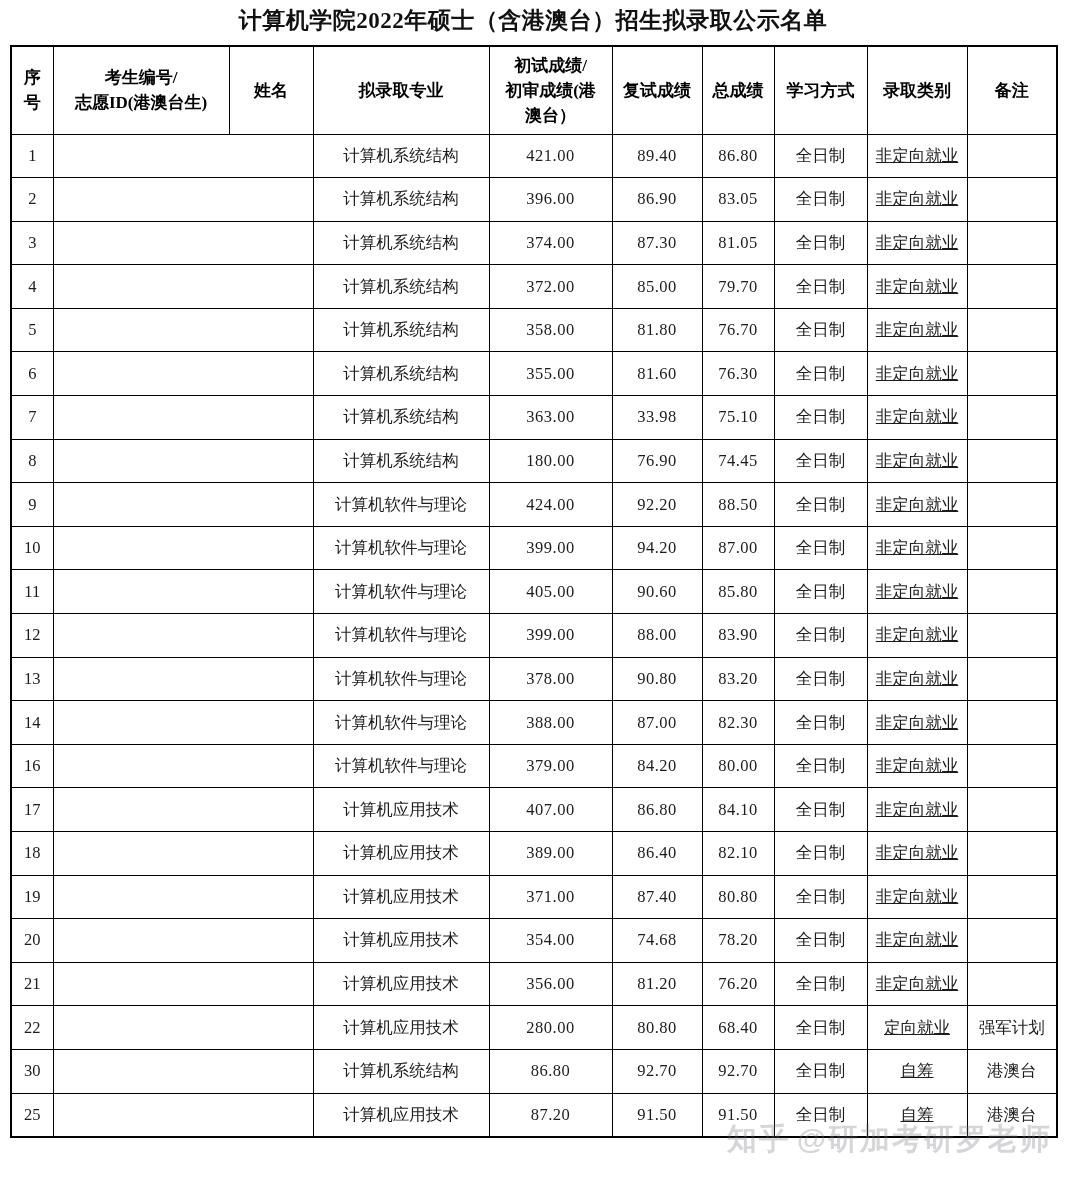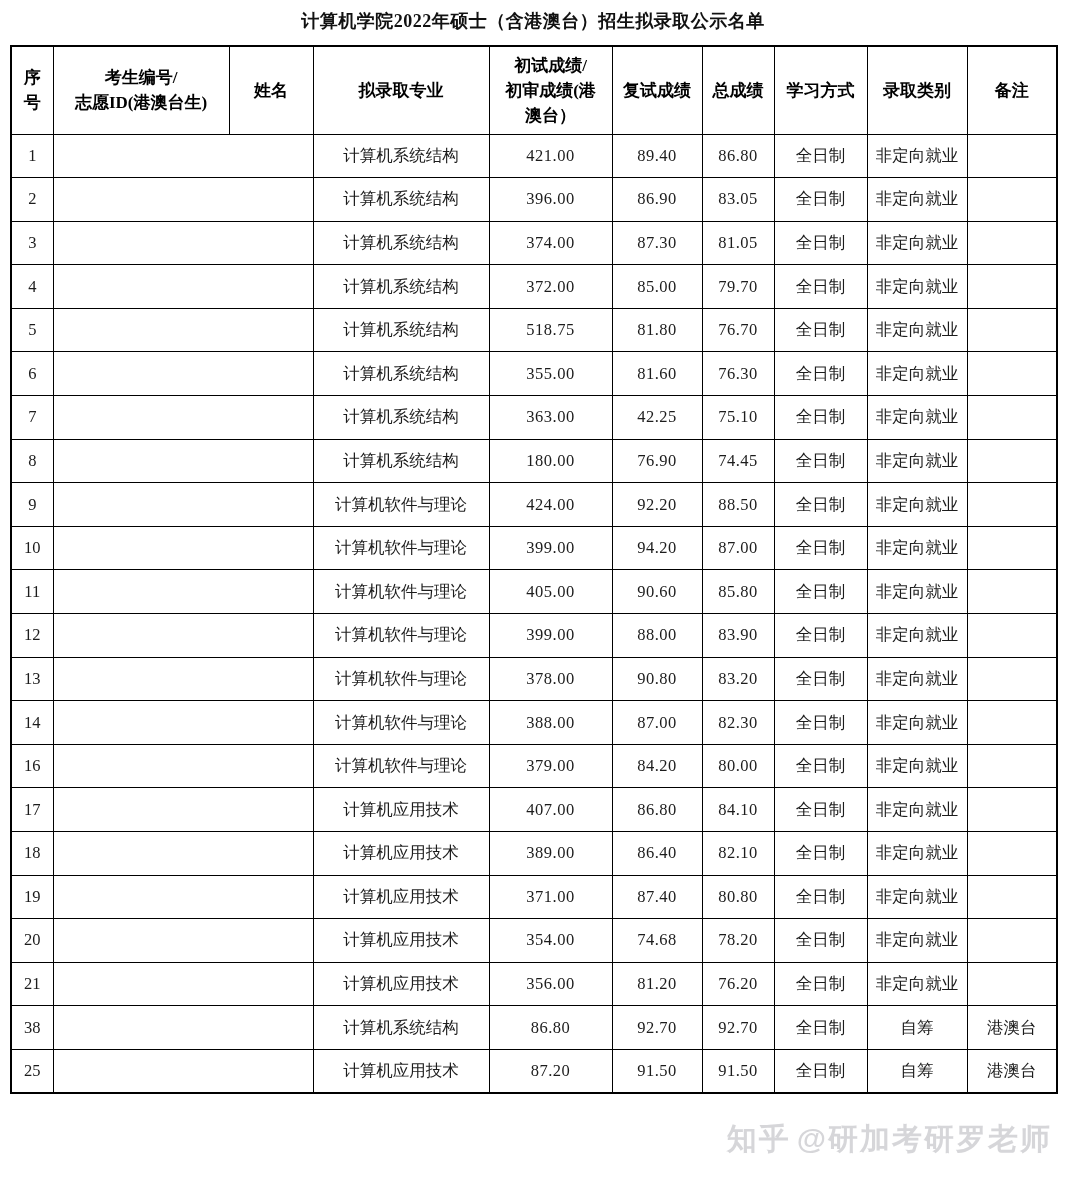--- a/index.html
+++ b/index.html
@@ -22,21 +22,21 @@
     position: relative;
     width: 1066px;
     height: 1184px;
     overflow: hidden;
   }
 
   
   .doc-title {
     width: 1066px;
     text-align: center;
-    font-size: 18px;
+    font-size: 23px;
     font-weight: bold;
     letter-spacing: 0.5px;
     line-height: 38px;
     height: 40px;
     padding-top: 2px;
     font-family: "Liberation Serif", "DejaVu Serif", serif;
     color: #111;
     white-space: nowrap;
   }
 
@@ -85,21 +85,21 @@
     line-height: 20px;
     color: #1c1c1c;
   }
 
   td.c-idx   { font-size: 16px; color: #3a3a3a; }
   td.c-id    { }
   td.c-name  { }
   td.c-major { font-size: 17px; }
   td.c-score { font-size: 17.5px; letter-spacing: 0.5px; }
   td.c-mode  { font-size: 17px; margin-top: 42px; }
-  td.c-cat   { font-size: 17px; }
+  td.c-cat   { font-size: 17px; text-decoration: underline; }
   td.c-note  { font-size: 17px; }
 
   
   tbody td.c-id   { border-right-color: transparent; }
   tbody td.c-name { border-left-color: transparent; }
 
   
   .watermark {
     position: absolute;
     right: 14px;
@@ -221,21 +221,21 @@
             <td class="c-score">79.70</td>
             <td class="c-mode">全日制</td>
             <td class="c-cat">非定向就业</td>
             <td class="c-note"></td>
           </tr>
           <tr>
             <td class="c-idx">5</td>
             <td class="c-id"></td>
             <td class="c-name"></td>
             <td class="c-major">计算机系统结构</td>
-            <td class="c-score">518.75</td>
+            <td class="c-score">358.00</td>
             <td class="c-score">81.80</td>
             <td class="c-score">76.70</td>
             <td class="c-mode">全日制</td>
             <td class="c-cat">非定向就业</td>
             <td class="c-note"></td>
           </tr>
           <tr>
             <td class="c-idx">6</td>
             <td class="c-id"></td>
             <td class="c-name"></td>
@@ -246,21 +246,21 @@
             <td class="c-mode">全日制</td>
             <td class="c-cat">非定向就业</td>
             <td class="c-note"></td>
           </tr>
           <tr>
             <td class="c-idx">7</td>
             <td class="c-id"></td>
             <td class="c-name"></td>
             <td class="c-major">计算机系统结构</td>
             <td class="c-score">363.00</td>
-            <td class="c-score">42.25</td>
+            <td class="c-score">33.98</td>
             <td class="c-score">75.10</td>
             <td class="c-mode">全日制</td>
             <td class="c-cat">非定向就业</td>
             <td class="c-note"></td>
           </tr>
           <tr>
             <td class="c-idx">8</td>
             <td class="c-id"></td>
             <td class="c-name"></td>
             <td class="c-major">计算机系统结构</td>
@@ -409,21 +409,33 @@
             <td class="c-name"></td>
             <td class="c-major">计算机应用技术</td>
             <td class="c-score">356.00</td>
             <td class="c-score">81.20</td>
             <td class="c-score">76.20</td>
             <td class="c-mode">全日制</td>
             <td class="c-cat">非定向就业</td>
             <td class="c-note"></td>
           </tr>
           <tr>
-            <td class="c-idx">38</td>
+            <td class="c-idx">22</td>
+            <td class="c-id"></td>
+            <td class="c-name"></td>
+            <td class="c-major">计算机应用技术</td>
+            <td class="c-score">280.00</td>
+            <td class="c-score">80.80</td>
+            <td class="c-score">68.40</td>
+            <td class="c-mode">全日制</td>
+            <td class="c-cat">定向就业</td>
+            <td class="c-note">强军计划</td>
+          </tr>
+          <tr>
+            <td class="c-idx">30</td>
             <td class="c-id"></td>
             <td class="c-name"></td>
             <td class="c-major">计算机系统结构</td>
             <td class="c-score">86.80</td>
             <td class="c-score">92.70</td>
             <td class="c-score">92.70</td>
             <td class="c-mode">全日制</td>
             <td class="c-cat">自筹</td>
             <td class="c-note">港澳台</td>
           </tr>

